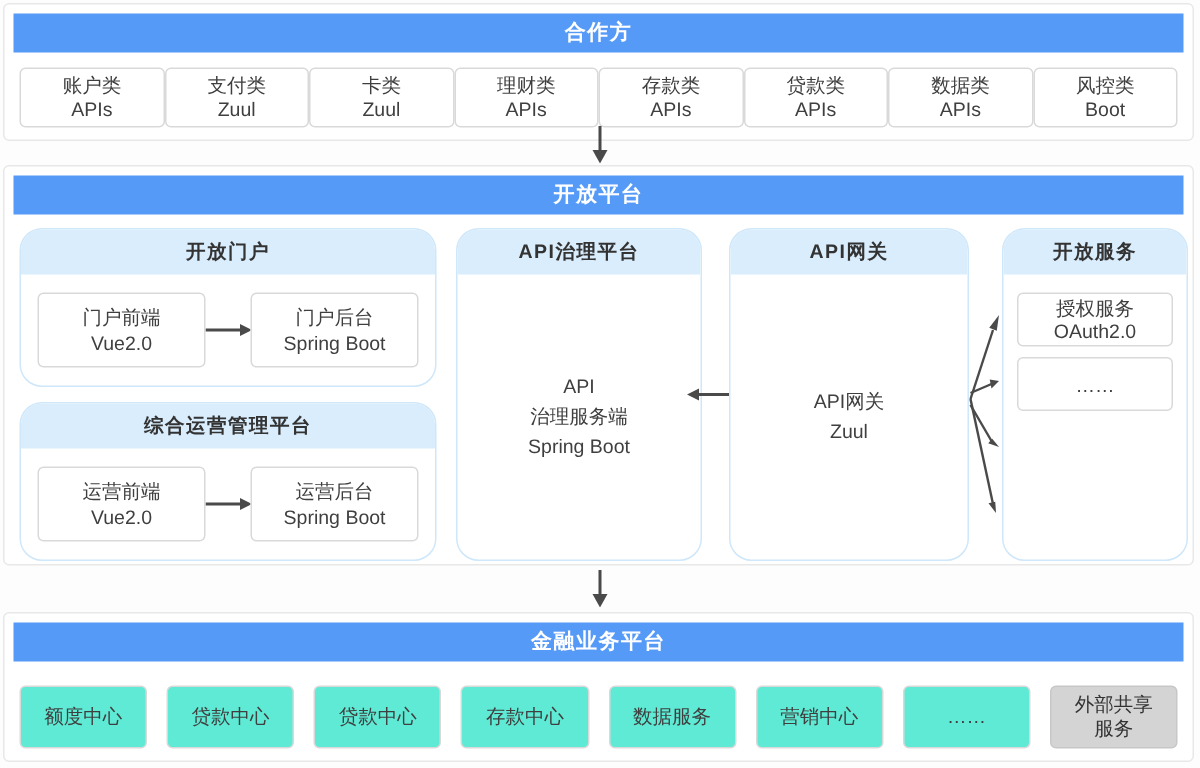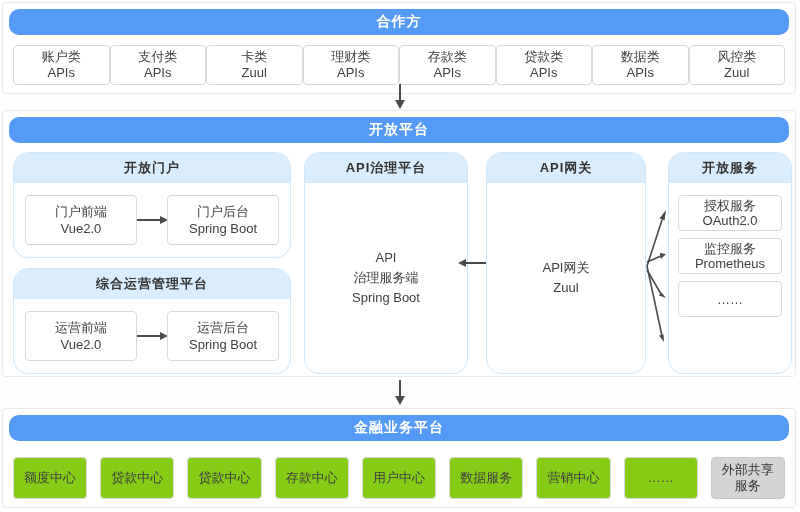--- a/index.html
+++ b/index.html
@@ -22,21 +22,21 @@
   }
   .panel{
     position:absolute;
     background:#fff;
     border:1px solid var(--panel-border);
     border-radius:4px;
   }
   .blue-bar{
     height:26px;margin:6px 6px 0 6px;
     background:var(--header-blue);
-    border-radius:10px;
+    border-radius:0;
     color:#fff;font-size:14px;font-weight:bold;letter-spacing:1px;
     display:flex;align-items:center;justify-content:center;
   }
   .api-row{display:flex;padding:10px 10px 0 10px}
   .api-box{
     flex:1;height:40px;
     background:#fff;border:1px solid var(--box-border);border-radius:4px;
     display:flex;align-items:center;justify-content:center;text-align:center;
     font-size:13px;line-height:16px;color:var(--text-dark);white-space:pre-line;
   }
@@ -68,52 +68,52 @@
   }
   .svc-list{display:flex;flex-direction:column;gap:7px;padding:12px 9px 16px 9px}
   .svc-box{
     height:36px;background:#fff;border:1px solid var(--box-border);border-radius:4px;
     display:flex;align-items:center;justify-content:center;text-align:center;
     font-size:13px;line-height:15px;white-space:pre-line;color:var(--text-dark);
   }
   .biz-row{display:flex;gap:13px;padding:16px 10px 0 10px}
   .biz-box{
     flex:1;height:42px;
-    background:#84cc16;border:1px solid var(--box-border);border-radius:4px;
+    background:#5eead4;border:1px solid var(--box-border);border-radius:4px;
     display:flex;align-items:center;justify-content:center;text-align:center;
     font-size:13px;line-height:16px;color:var(--text-dark);
   }
   .biz-box.gray{background:var(--external-gray);border-color:#c7c7c7;color:#333}
   .biz-box.gray span{display:inline-block;max-width:56px}
   .arrow-abs{position:absolute}
   svg line,svg path.shaft{stroke:var(--arrow-gray)}
   svg .head{fill:var(--arrow-gray)}
 </style>
 </head>
 <body>
 
 <div class="panel" style="left:2px;top:2px;width:794px;height:92px">
   <div class="blue-bar">合作方</div>
   <div class="api-row">
     <div class="api-box">账户类
 APIs</div>
     <div class="api-box">支付类
-APIs</div>
+Zuul</div>
     <div class="api-box">卡类
 Zuul</div>
     <div class="api-box">理财类
 APIs</div>
     <div class="api-box">存款类
 APIs</div>
     <div class="api-box">贷款类
 APIs</div>
     <div class="api-box">数据类
 APIs</div>
     <div class="api-box">风控类
-Zuul</div>
+Boot</div>
   </div>
 </div>
 
 <svg class="arrow-abs" style="left:394px;top:84px" width="12" height="25">
   <line x1="6" y1="0" x2="6" y2="17" stroke-width="2"></line>
   <path class="head" d="M1,16 L6,25 L11,16 Z"></path>
 </svg>
 
 <div class="panel" style="left:2px;top:110px;width:794px;height:267px">
   <div class="blue-bar">开放平台</div>
@@ -174,40 +174,37 @@
     <path class="head" d="M12.8,99.5 L20,102 L15.5,96.5 Z"></path>
     <line x1="1" y1="70" x2="16" y2="140" stroke-width="1.6"></line>
     <path class="head" d="M13,139.5 L18,146 L17.5,138.5 Z"></path>
   </svg>
 
   <div class="sub" style="left:665px;top:41px;width:124px;height:222px">
     <div class="sub-head">开放服务</div>
     <div class="svc-list">
       <div class="svc-box">授权服务
 OAuth2.0</div>
-      <div class="svc-box">监控服务
-Prometheus</div>
       <div class="svc-box">……</div>
     </div>
   </div>
 </div>
 
 <svg class="arrow-abs" style="left:394px;top:380px" width="12" height="25">
   <line x1="6" y1="0" x2="6" y2="17" stroke-width="2"></line>
   <path class="head" d="M1,16 L6,25 L11,16 Z"></path>
 </svg>
 
 <div class="panel" style="left:2px;top:408px;width:794px;height:100px">
   <div class="blue-bar">金融业务平台</div>
   <div class="biz-row">
     <div class="biz-box">额度中心</div>
     <div class="biz-box">贷款中心</div>
     <div class="biz-box">贷款中心</div>
     <div class="biz-box">存款中心</div>
-    <div class="biz-box">用户中心</div>
     <div class="biz-box">数据服务</div>
     <div class="biz-box">营销中心</div>
     <div class="biz-box">……</div>
     <div class="biz-box gray">
       <span>外部共享服务</span>
     </div>
   </div>
 </div>
 
 </body></html>

